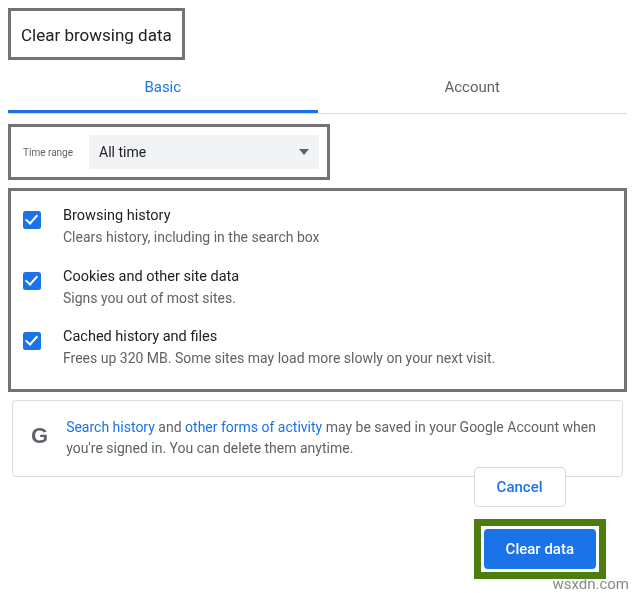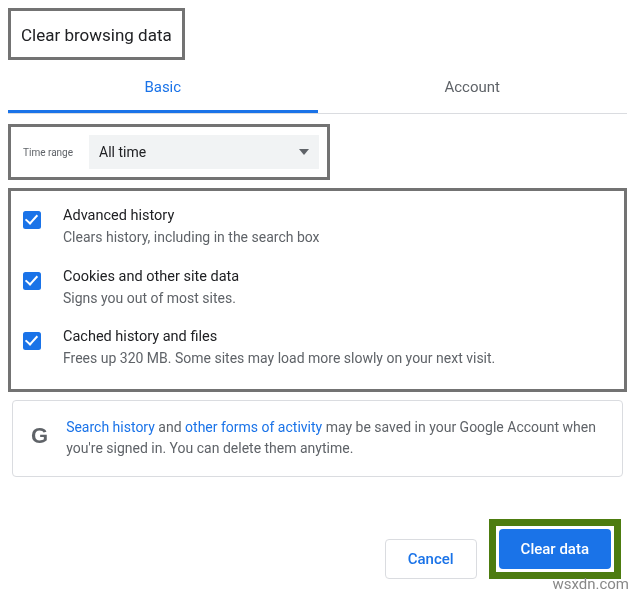--- a/index.html
+++ b/index.html
@@ -113,24 +113,25 @@
       color: #5f6368;
       margin-right: 18px;
       margin-top: 6px;
       flex-shrink: 0;
     }
     .info-text { color: #5f6368; font-size: 14px; line-height: 1.55; }
     .link { color: #1a73e8; cursor: pointer; }
     .footer {
       position: absolute;
       bottom: 14px;
-      right: 14px;
+      right: 29px;
       display: flex;
       gap: 12px;
-      align-items: flex-end;
+      align-items: flex-start;
+      flex-direction: column;
     }
     .btn {
       height: 40px;
       padding: 0 22px;
       border-radius: 4px;
       font-size: 15px;
       font-weight: 500;
       cursor: pointer;
       display: flex;
       align-items: center;
@@ -171,21 +172,21 @@
   <div class="select-wrap">
     <span>All time</span>
     <span class="caret"></span>
   </div>
 </div>
 
 <div class="options-box highlight-red">
   <div class="option-row">
     <div class="cb"></div>
     <div>
-      <div class="opt-title">Advanced history</div>
+      <div class="opt-title">Browsing history</div>
       <div class="opt-desc">Clears history, including in the search box</div>
     </div>
   </div>
   <div class="option-row">
     <div class="cb"></div>
     <div>
       <div class="opt-title">Cookies and other site data</div>
       <div class="opt-desc">Signs you out of most sites.</div>
     </div>
   </div>

